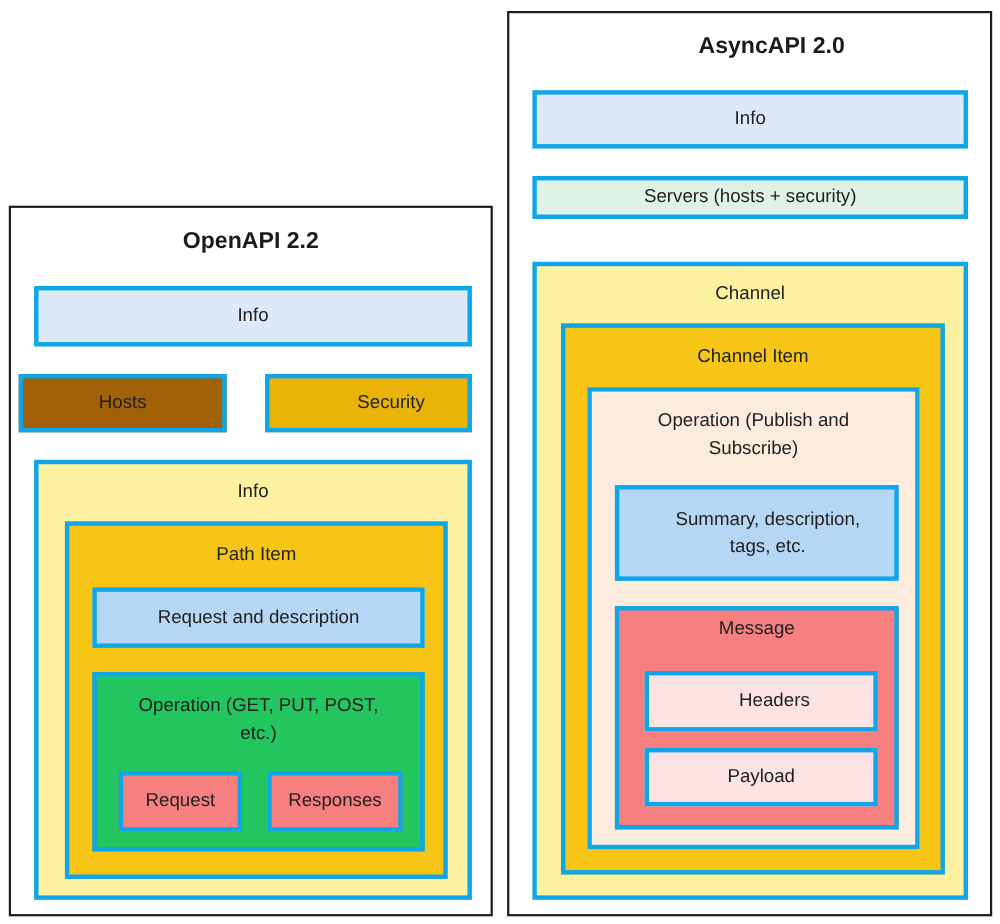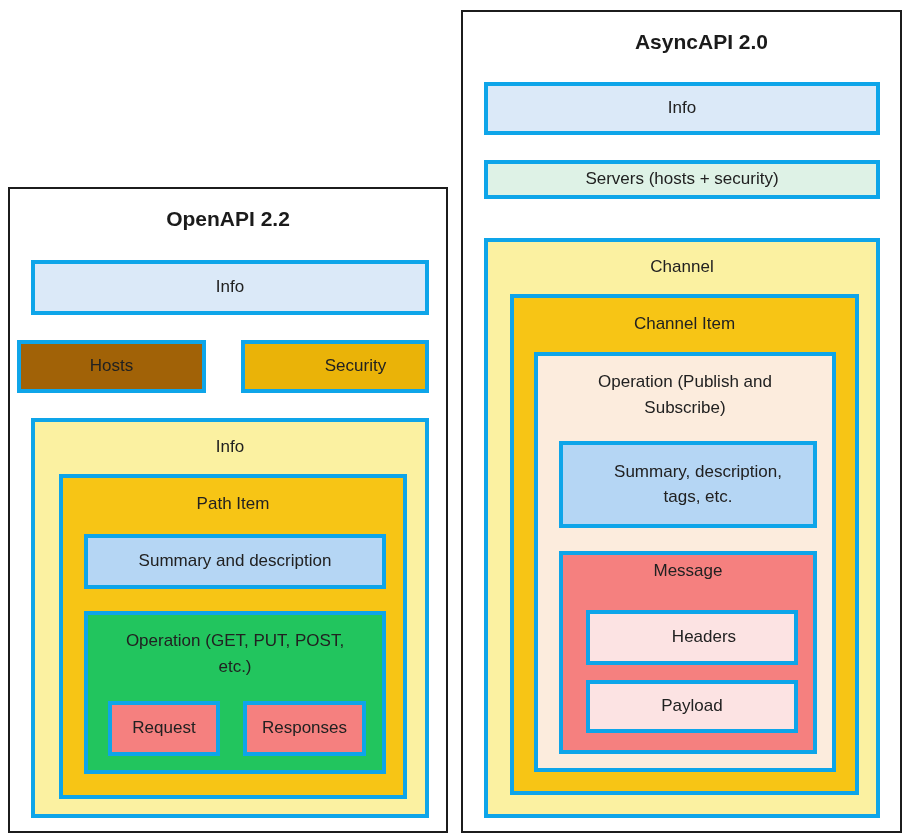--- a/index.html
+++ b/index.html
@@ -71,21 +71,21 @@
     <div class="box leaf" style="left: 231px; top: 151px; width: 188px; height: 53px; background-color: #eab308; padding-left: 41px;">Security</div>
 
     <div class="box" style="left: 21px; top: 229px; width: 398px; height: 400px; background-color: rgb(251, 241, 161);">
 
       <div class="container-label" style="margin-top:12px;">Info</div>
 
       <div class="box" style="left: 24px; top: 52px; width: 348px; height: 325px; background-color: rgb(247, 197, 21);">
 
         <div class="container-label" style="margin-top:13px;">Path Item</div>
 
-        <div class="box leaf" style="left: 21px; top: 56px; width: 302px; height: 55px; background-color: rgb(181, 214, 244);">Summary and description</div>
+        <div class="box leaf" style="left: 21px; top: 56px; width: 302px; height: 55px; background-color: rgb(181, 214, 244);">Request and description</div>
 
         <div class="box" style="left: 21px; top: 133px; width: 302px; height: 163px; background-color: #22c55e;">
 
           <div class="container-label wrap-narrow" style="margin-top:13px;">Operation (GET, PUT, POST, etc.)</div>
 
           <div class="box leaf" style="left: 20px; top: 86px; width: 112px; height: 55px; background-color: rgb(245, 128, 127);">Request</div>
 
           <div class="box leaf" style="left: 155px; top: 86px; width: 123px; height: 55px; background-color: rgb(245, 128, 127);">Responses</div>
         </div>
       </div>

